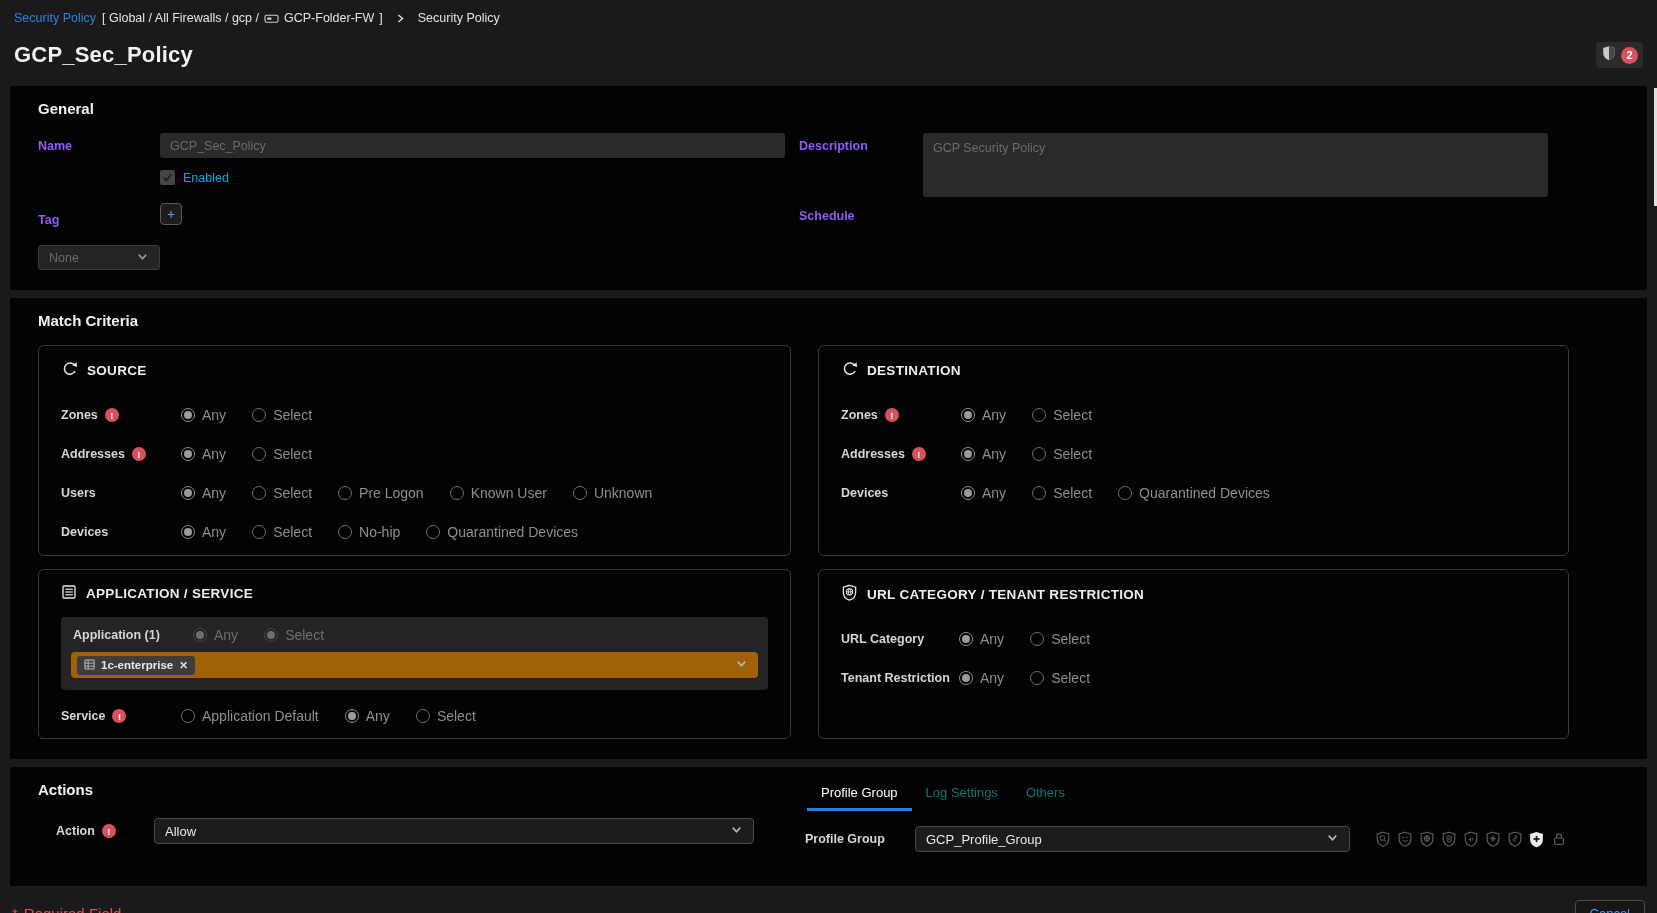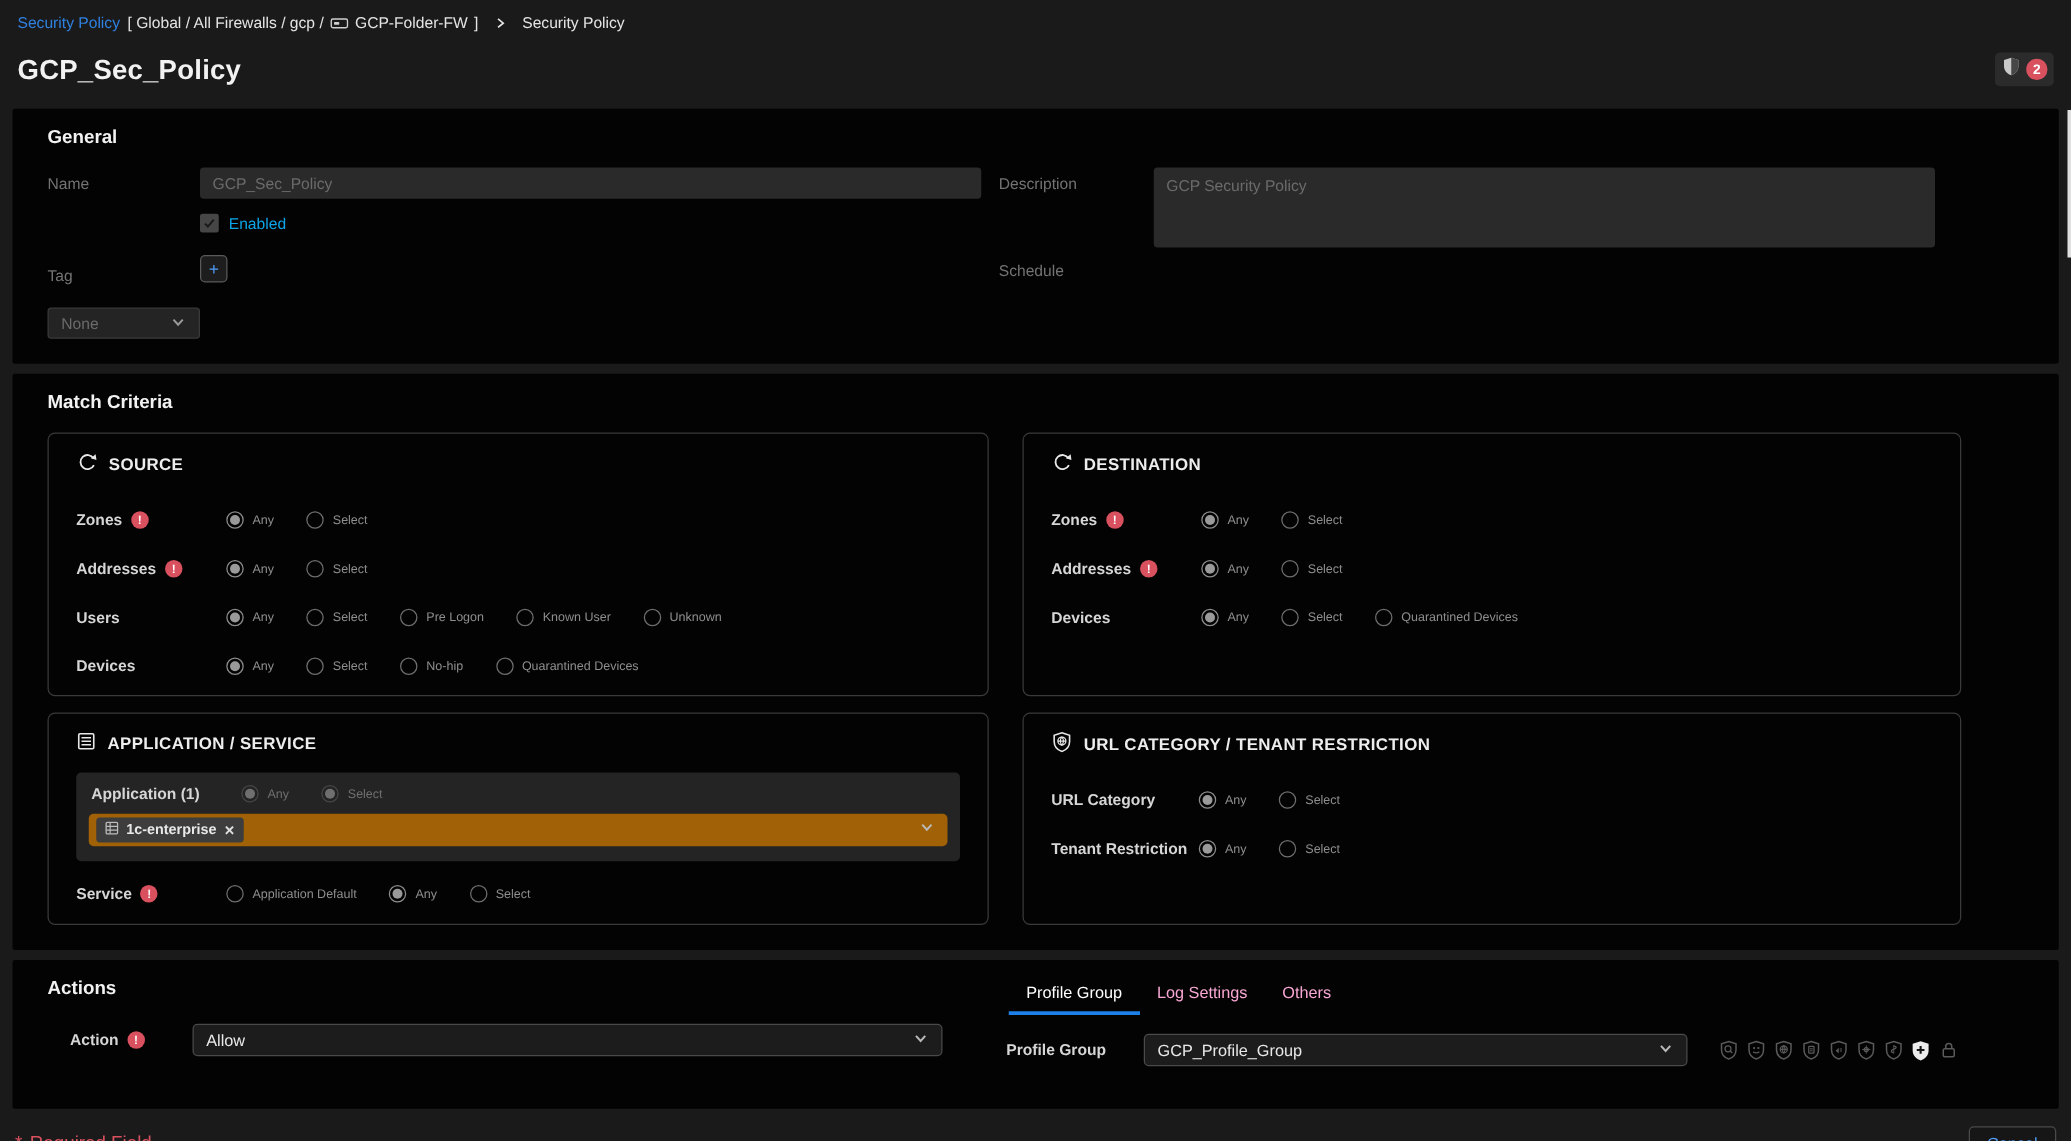--- a/index.html
+++ b/index.html
@@ -18,21 +18,21 @@
   .alert-count { width:17px; height:17px; border-radius:50%; background:#d9505e; color:#fff;
     font-size:11px; font-weight:700; display:flex; align-items:center; justify-content:center; }
   .scrollbar-thumb { position:fixed; right:0; top:88px; width:3px; height:118px; background:#e0e0e0; }
 
   
   .section { background:#030303; margin:0 10px 8px; padding:14px 28px 20px; border-radius:2px; }
   .sec-heading { font-size:15px; font-weight:700; color:#f2f2f2; margin-bottom:16px; }
 
   
   .gen-grid { display:grid; grid-template-columns:122px 625px 138px 625px; align-items:start; }
-  .g-label { font-size:12.5px; font-weight:400; color:#737373; padding-top:6px; }
+  .g-label { font-size:12.5px; font-weight:700; color:#8b5cf6; padding-top:6px; }
   .g-label.right { padding-left:14px; }
   .txt-input { width:100%; height:25px; background:#2a2a2a; border:none; border-radius:3px;
     color:#6b6b6b; font-size:12.5px; padding:0 10px; font-family:"Liberation Sans", sans-serif; }
   .desc-box { height:64px; background:#2a2a2a; border-radius:3px; color:#6b6b6b; font-size:12.5px;
     padding:8px 10px; grid-row:span 2; }
   .chk-row { grid-column:2; margin-top:12px; display:flex; align-items:center; gap:8px; }
   .cb { width:15px; height:15px; background:#7e7e7e; border-radius:2px; opacity:.55;
     display:flex; align-items:center; justify-content:center; }
   .chk-label { font-size:12.5px; color:#0ea5e9; }
   .plus-btn { width:22px; height:22px; margin-top:18px; background:#1d1d1d; border:1px solid #5a5a5a;
@@ -54,21 +54,21 @@
   .flbl { width:120px; font-size:12.5px; font-weight:700; color:#d6d6d6; display:flex; align-items:center; gap:7px; flex:none; }
   .req { width:14px; height:14px; border-radius:50%; background:#d9505e; color:#fff; font-size:9.5px;
     font-weight:700; display:flex; align-items:center; justify-content:center; flex:none; }
   .opts { display:flex; align-items:center; gap:26px; }
   .opt { display:flex; align-items:center; gap:7px; cursor:pointer; }
   .rb { width:14px; height:14px; border:1px solid #6e6e6e; border-radius:50%; position:relative; flex:none; }
   .rb.checked { border-color:#8d8d8d; }
   .rb.checked::after { content:""; position:absolute; inset:2px; background:#9a9a9a; border-radius:50%; }
   .rb.dim { background:#242424; border-color:#464646; }
   .rb.dim.checked::after { background:#6f6f6f; }
-  .ol { font-size:10px; color:#8e8e8e; }
+  .ol { font-size:14px; color:#8e8e8e; }
 
   
   .app-box { background:#242424; border-radius:4px; margin-top:14px; padding:10px 10px 12px 10px; }
   .app-row { display:flex; align-items:center; }
   .app-row .flbl { width:122px; padding-left:2px; }
   .app-sel { margin-top:9px; height:26px; background:#a16207; border-radius:4px; display:flex;
     align-items:center; justify-content:space-between; padding:0 10px 0 6px; cursor:pointer; }
   .chip { display:inline-flex; align-items:center; gap:6px; background:#3d3d3d; border-radius:3px;
     padding:3px 7px; font-size:11.5px; font-weight:700; color:#e8e8e8; }
   .chip-x { font-size:10.5px; font-weight:700; color:#e0e0e0; cursor:pointer; }
@@ -76,21 +76,21 @@
   
   .act-grid { display:grid; grid-template-columns:755px 1fr; }
   .act-left .sec-heading { margin-bottom:20px; }
   .act-row { display:flex; align-items:center; }
   .act-row .flbl { width:116px; }
   .sel { height:26px; background:#1c1c1c; border:1px solid #4a4a4a; border-radius:4px; display:flex;
     align-items:center; justify-content:space-between; padding:0 10px; color:#e8e8e8; font-size:13px; cursor:pointer; }
   .sel.action { width:600px; }
   .sel.profile { width:435px; }
   .tabs { display:flex; margin-left:2px; margin-bottom:15px; }
-  .tab { font-size:13px; color:#f9a8d4; padding:4px 14px 8px; cursor:pointer; border-bottom:3px solid transparent; }
+  .tab { font-size:13px; color:#0f766e; padding:4px 14px 8px; cursor:pointer; border-bottom:3px solid transparent; }
   .tab.active { color:#fff; border-bottom-color:#1d7fe8; }
   .act-right { padding-left:12px; }
   .act-right .flbl { width:110px; }
   .picon-row { display:flex; align-items:center; gap:5px; margin-left:24px; }
   .picon { width:17px; height:17px; display:flex; align-items:center; justify-content:center; }
 
   
   .footer-bar { display:flex; align-items:center; justify-content:space-between; padding:6px 12px 0; }
   .req-note { color:#d9505e; font-size:15px; display:flex; gap:6px; align-items:center; }
   .cancel-btn { background:#161616; border:1px solid #4a4a4a; border-radius:4px; color:#4f9bf5;

